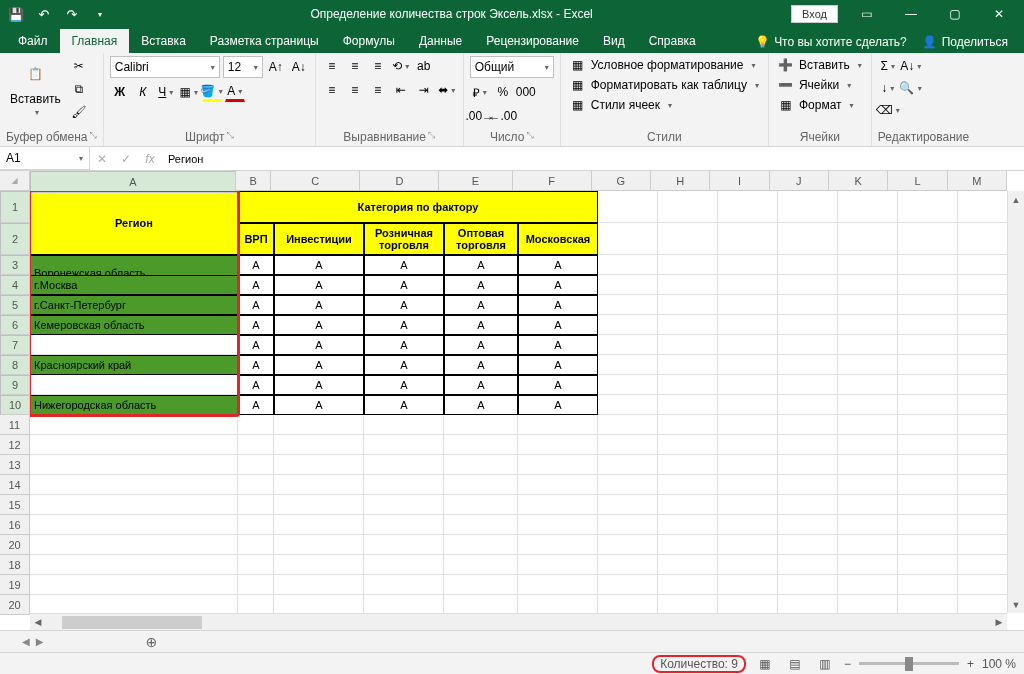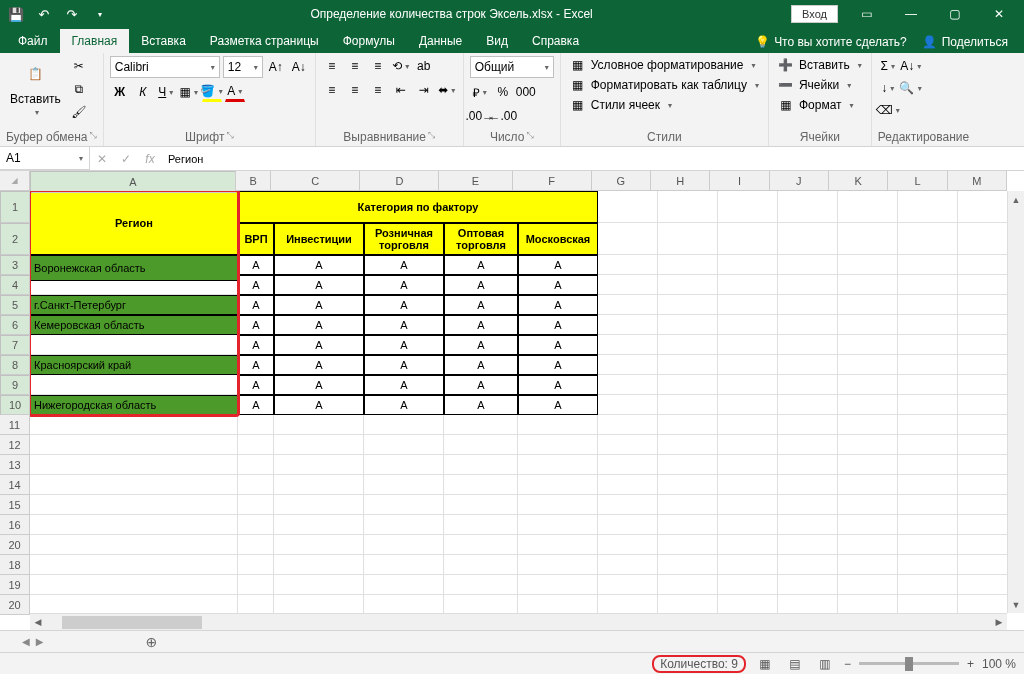--- a/index.html
+++ b/index.html
@@ -87,20 +87,21 @@
   </div>
 </div>
 
 <div class="tabs">
   <div class="tab">Файл</div>
   <div class="tab active">Главная</div>
   <div class="tab">Вставка</div>
   <div class="tab">Разметка страницы</div>
   <div class="tab">Формулы</div>
   <div class="tab">Данные</div>
+  <div class="tab">Рецензирование</div>
   <div class="tab">Вид</div>
   <div class="tab">Справка</div>
   <div class="tab-right">
     <div class="lb">
         <span>💡</span>
         <span>Что вы хотите сделать?</span>
       </div>
     <div class="share">
         <span>👤</span>
         <span>Поделиться</span>
@@ -592,26 +593,27 @@
         <div class="c" style="left: 808px; top: 404px; width: 60px; height: 20px;"></div>
         <div class="c" style="left: 868px; top: 404px; width: 60px; height: 20px;"></div>
         <div class="c" style="left: 928px; top: 404px; width: 60px; height: 20px;"></div>
         <div class="c hdr-y" style="left: 0px; top: 0px; width: 208px; height: 64px; justify-content: center; font-weight: bold;">Регион</div>
         <div class="c hdr-y" style="left: 208px; top: 0px; width: 360px; height: 32px; justify-content: center;">Категория по фактору</div>
         <div class="c hdr-y" style="left: 208px; top: 32px; width: 36px; height: 32px; justify-content: center; white-space: normal; line-height: 12px; text-align: center;">ВРП</div>
         <div class="c hdr-y" style="left: 244px; top: 32px; width: 90px; height: 32px; justify-content: center; white-space: normal; line-height: 12px; text-align: center;">Инвестиции</div>
         <div class="c hdr-y" style="left: 334px; top: 32px; width: 80px; height: 32px; justify-content: center; white-space: normal; line-height: 12px; text-align: center;">Розничная торговля</div>
         <div class="c hdr-y" style="left: 414px; top: 32px; width: 74px; height: 32px; justify-content: center; white-space: normal; line-height: 12px; text-align: center;">Оптовая торговля</div>
         <div class="c hdr-y" style="left: 488px; top: 32px; width: 80px; height: 32px; justify-content: center; white-space: normal; line-height: 12px; text-align: center;">Московская</div>
-        <div class="c hdr-g" style="left: 0px; top: 64px; width: 208px; height: 26px;">Воронежская область</div>
+        <div class="c hdr-g" style="left: 0px; top: 64px; width: 208px; height: 36px;">Воронежская область</div>
         <div class="c data-c" style="left: 208px; top: 64px; width: 36px; height: 20px;">A</div>
         <div class="c data-c" style="left: 244px; top: 64px; width: 90px; height: 20px;">A</div>
         <div class="c data-c" style="left: 334px; top: 64px; width: 80px; height: 20px;">A</div>
         <div class="c data-c" style="left: 414px; top: 64px; width: 74px; height: 20px;">A</div>
         <div class="c data-c" style="left: 488px; top: 64px; width: 80px; height: 20px;">A</div>
+        <div class="c hdr-g" style="left: 0px; top: 84px; width: 208px; height: 20px;">г.Москва</div>
         <div class="c data-c" style="left: 208px; top: 84px; width: 36px; height: 20px;">A</div>
         <div class="c data-c" style="left: 244px; top: 84px; width: 90px; height: 20px;">A</div>
         <div class="c data-c" style="left: 334px; top: 84px; width: 80px; height: 20px;">A</div>
         <div class="c data-c" style="left: 414px; top: 84px; width: 74px; height: 20px;">A</div>
         <div class="c data-c" style="left: 488px; top: 84px; width: 80px; height: 20px;">A</div>
         <div class="c hdr-g" style="left: 0px; top: 104px; width: 208px; height: 20px;">г.Санкт-Петербург</div>
         <div class="c data-c" style="left: 208px; top: 104px; width: 36px; height: 20px;">A</div>
         <div class="c data-c" style="left: 244px; top: 104px; width: 90px; height: 20px;">A</div>
         <div class="c data-c" style="left: 334px; top: 104px; width: 80px; height: 20px;">A</div>
         <div class="c data-c" style="left: 414px; top: 104px; width: 74px; height: 20px;">A</div>

